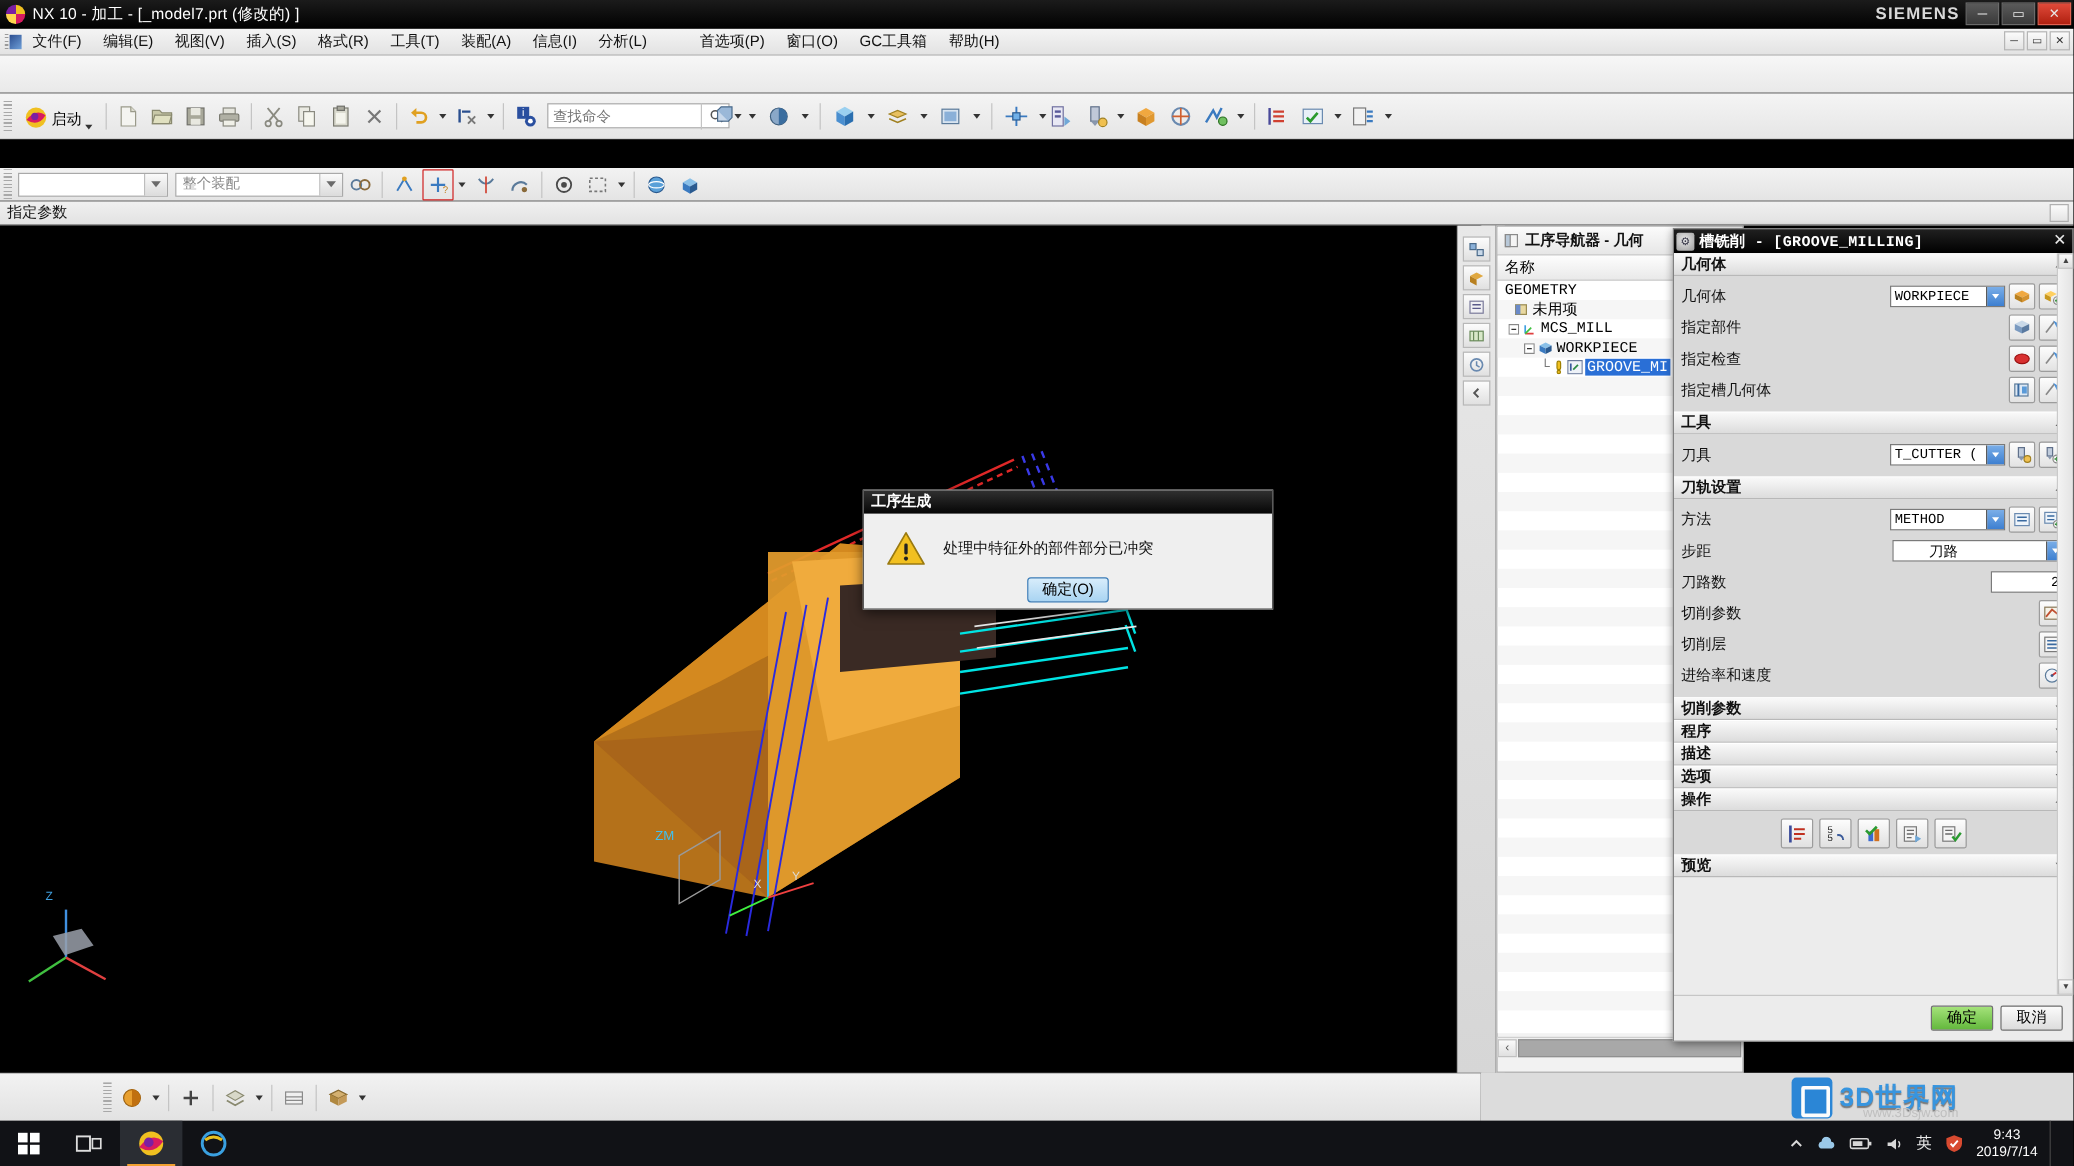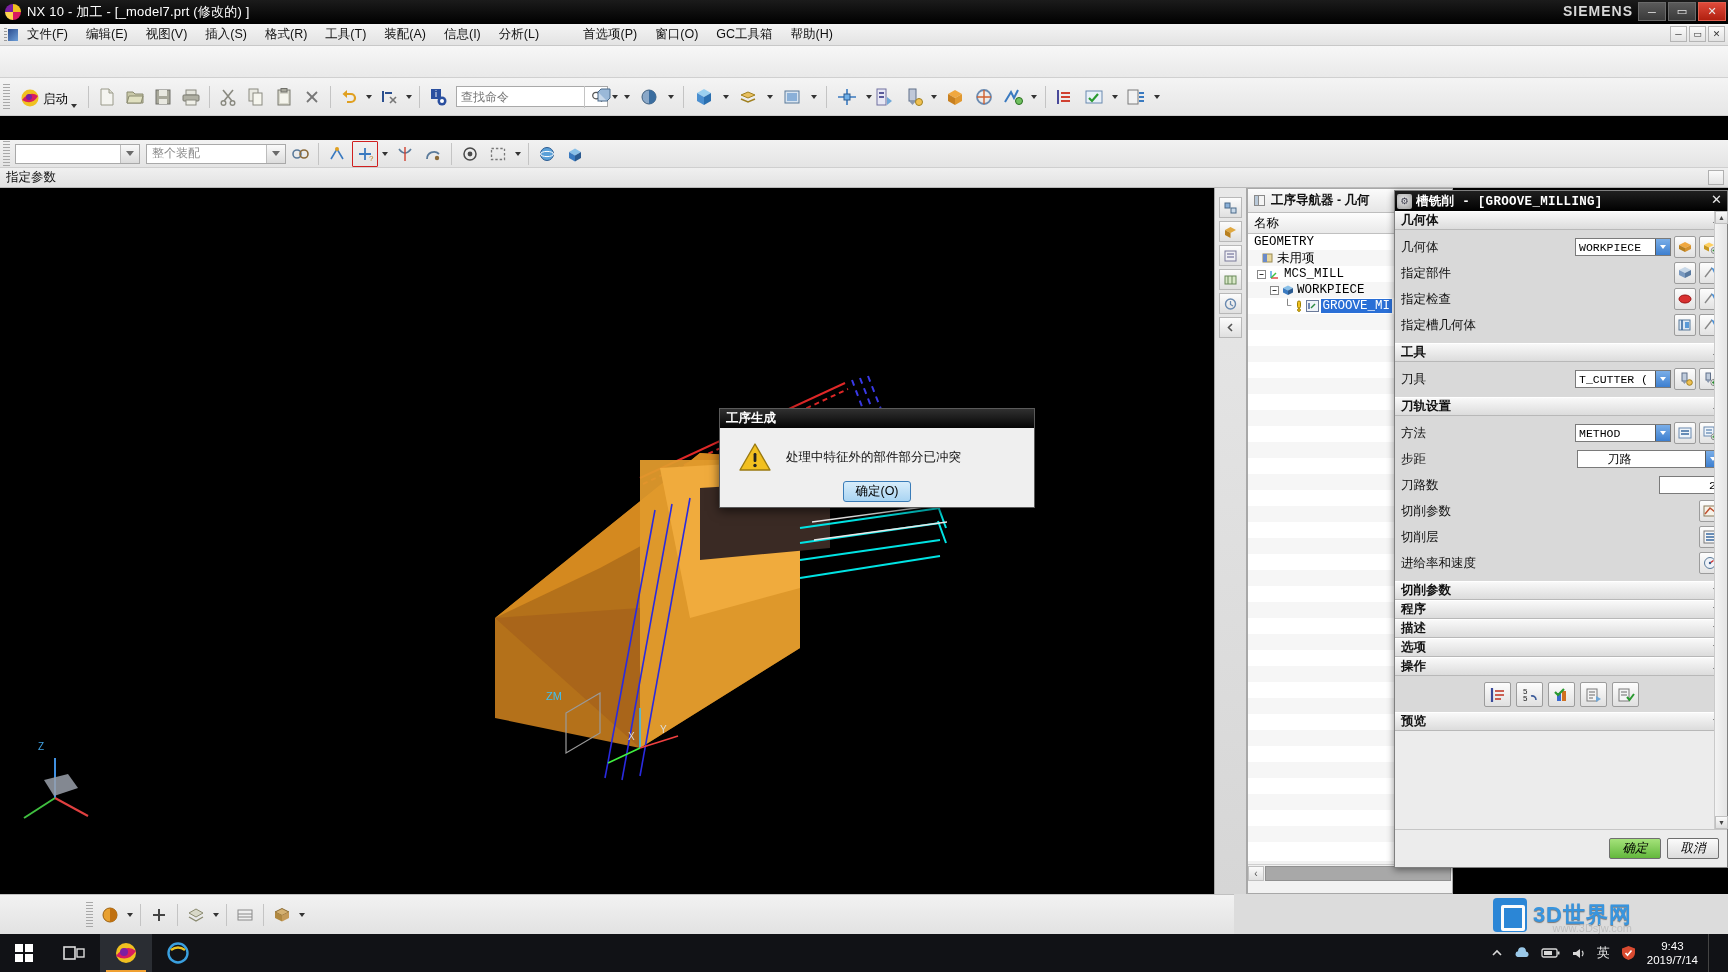--- a/index.html
+++ b/index.html
@@ -150,26 +150,26 @@
     display:flex;align-items:center;justify-content:center;margin-left:3px;border-radius:2px;}
 
   .opsrow{display:flex;justify-content:center;gap:5px;padding:6px 0 5px;background:#d9d9d9;}
   .opbtn{width:27px;height:25px;border:1px solid #9c9c9c;border-radius:2px;
     background:linear-gradient(#fdfdfd,#e0e0e0);display:flex;align-items:center;justify-content:center;}
 
   .dlg-footer{position:absolute;left:0;right:0;bottom:0;height:38px;background:#ececec;
     border-top:1px solid #c6c6c6;display:flex;align-items:center;justify-content:flex-end;
     gap:6px;padding-right:8px;}
   .fbtn{min-width:52px;height:21px;padding:0 9px;font-size:12.5px;border:1px solid #6f6f6f;
-    border-radius:2px;display:flex;align-items:center;justify-content:center;font-style:italic;}
+    border-radius:2px;display:flex;align-items:center;justify-content:center;}
   .fbtn.ok{background:linear-gradient(to bottom,#a4e27a,#63b83c);color:#000;}
   .fbtn.cancel{background:linear-gradient(to bottom,#fbfbfb,#dcdcdc);color:#000;}
 
   
-  .modal{position:absolute;left:719px;top:408px;width:316px;height:100px;
+  .modal{position:absolute;left:719px;top:408px;width:342px;height:100px;
     background:#efefef;border:1px solid #5a5a5a;box-shadow:0 3px 10px rgba(0,0,0,.6);}
   .modal-title{height:19px;background:linear-gradient(to bottom,#303030,#050505);
     color:#fff;font-size:12.5px;font-weight:bold;display:flex;align-items:center;padding-left:6px;}
   .modal-body{display:flex;align-items:center;gap:14px;padding:14px 12px 6px 18px;}
   .warn{width:34px;height:30px;position:relative;flex:0 0 34px;}
   .modal-msg{font-size:12.5px;color:#111;}
   .modal-foot{display:flex;justify-content:center;padding-top:3px;}
   .okbtn{min-width:68px;height:21px;padding:0 10px;font-size:12.5px;
     background:linear-gradient(to bottom,#d8edfb,#a9d4f2);border:1px solid #3a7cb8;
     border-radius:3px;display:flex;align-items:center;justify-content:center;}

